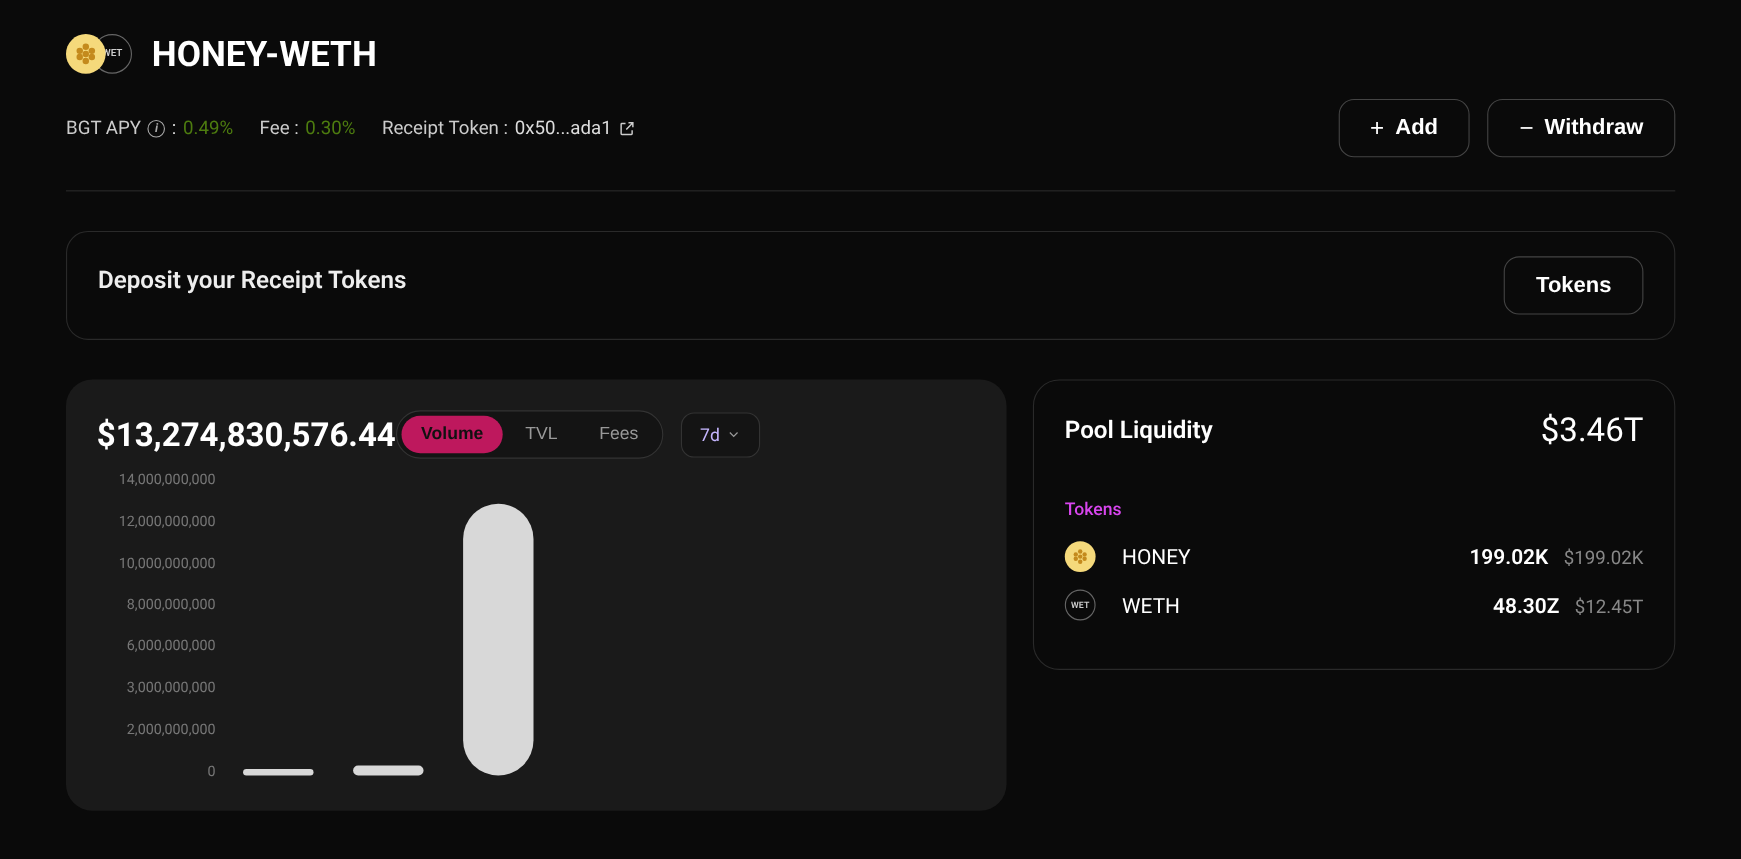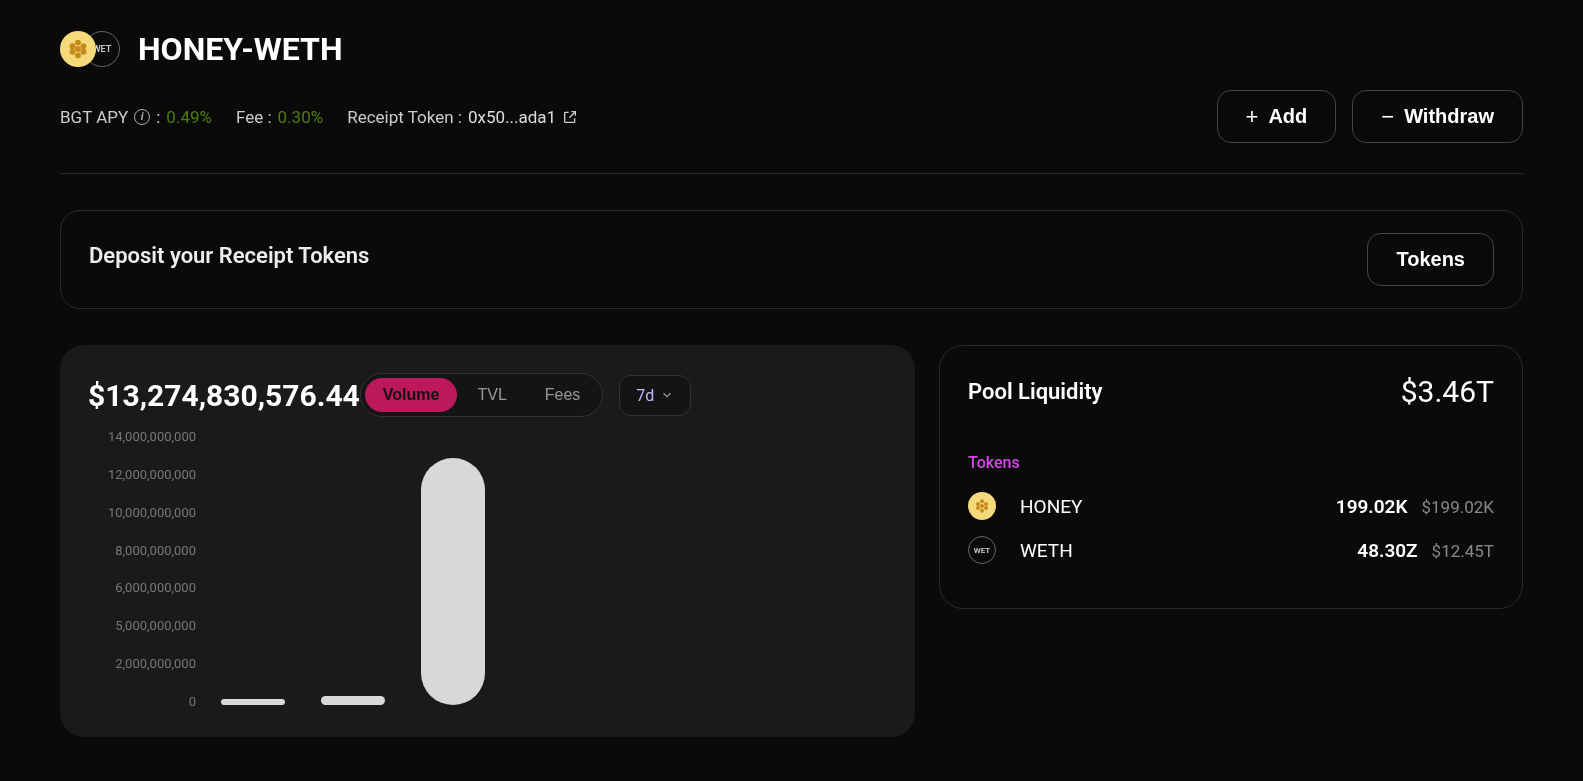--- a/index.html
+++ b/index.html
@@ -243,21 +243,21 @@
         </div>
       </div>
     </div>
     <div class="chart-area">
       <div class="y-axis">
         <span>14,000,000,000</span>
         <span>12,000,000,000</span>
         <span>10,000,000,000</span>
         <span>8,000,000,000</span>
         <span>6,000,000,000</span>
-        <span>5,000,000,000</span>
+        <span>3,000,000,000</span>
         <span>2,000,000,000</span>
         <span>0</span>
       </div>
       <div class="plot" id="chart-plot">
           <div class="bar" style="height: 6px;"></div>
           <div class="bar" style="height: 9.28571px;"></div>
           <div class="bar" style="height: 246.533px;"></div>
         </div>
     </div>
   </div>

